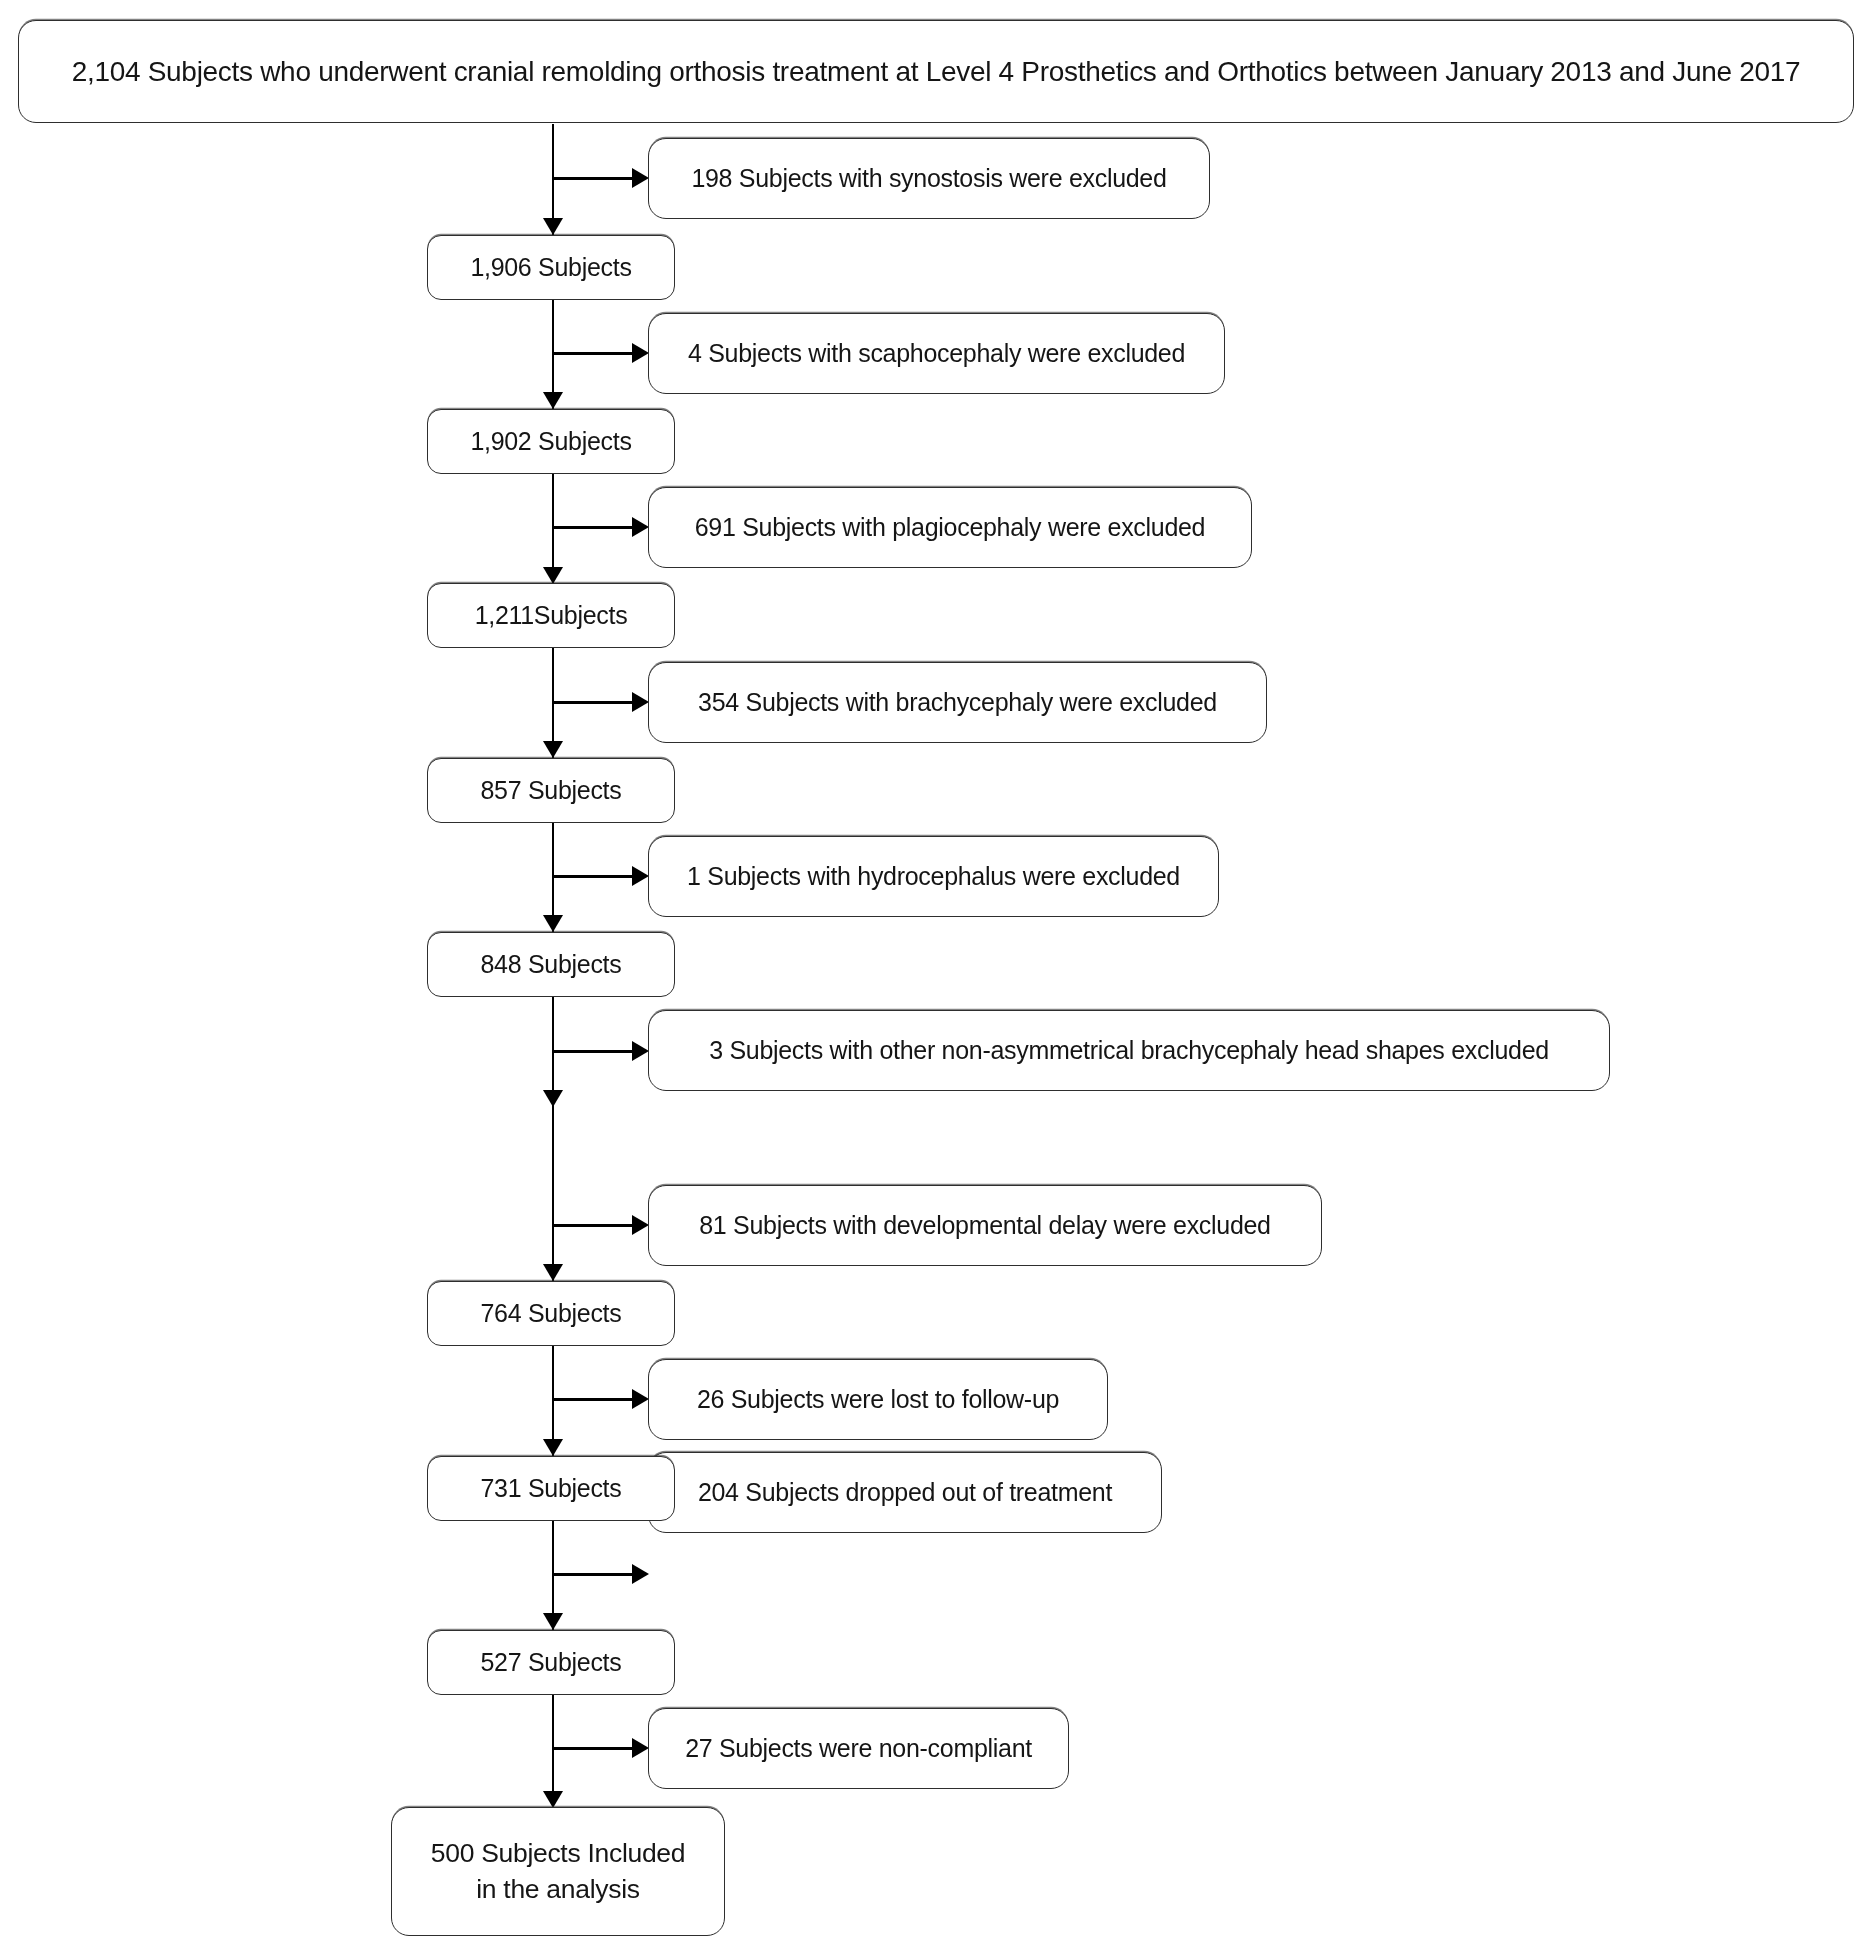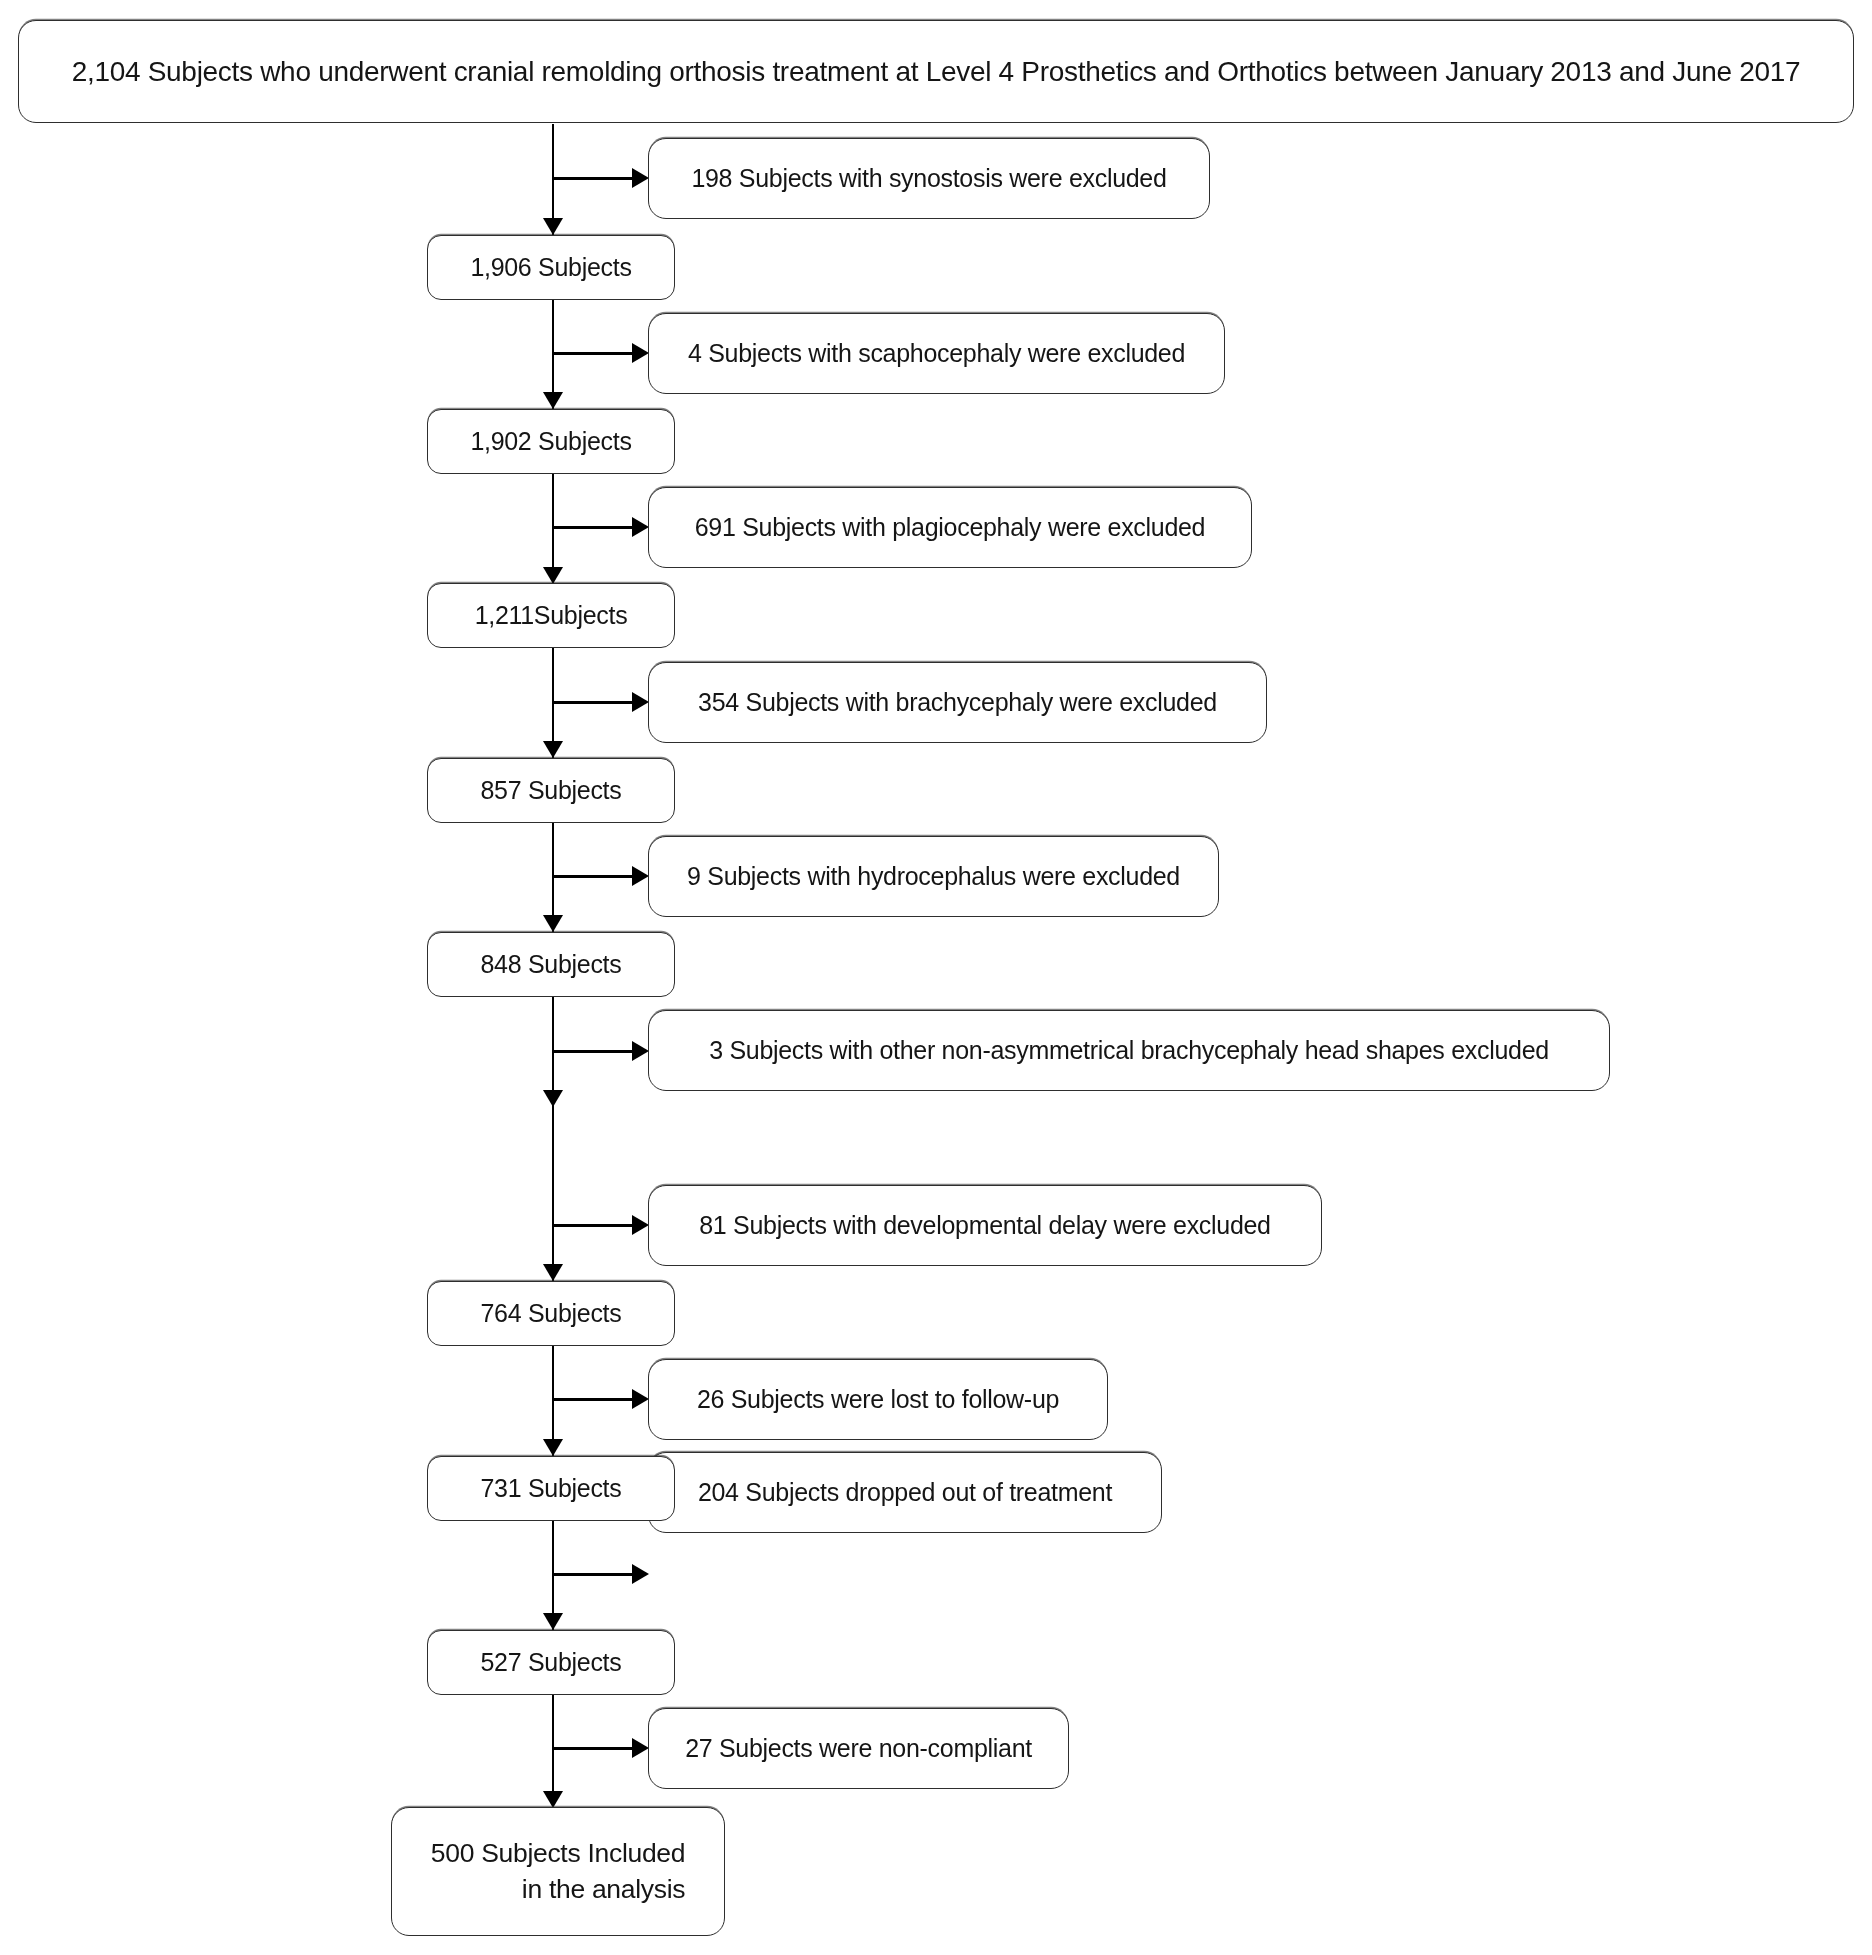--- a/index.html
+++ b/index.html
@@ -32,21 +32,20 @@
     justify-content: center;
     text-align: center;
     z-index: 2;
     box-shadow: 0 -1.8px 0 -0.6px rgba(30,30,30,0.55);
   }
   .box .lbl {
     white-space: nowrap;
     font-size: 25px;
     line-height: 1.25;
     letter-spacing: -0.3px;
-    text-align: right;
   }
   .start-box { left: 18px; top: 20.4px; width: 1836px; height: 103px; }
   .start-box .lbl { font-size: 28px; }
   .excl { left: 648px; height: 81px; }
   .cnt  { left: 427px; width: 248px; height: 65px; border-radius: 14px; }
   .final-box { left: 391px; top: 1807px; width: 334px; height: 129px; }
   .final-box .lbl { font-size: 26.5px; white-space: normal; line-height: 1.35; }
   
   .trunk {
     position: absolute;
@@ -143,21 +142,21 @@
   <div class="box excl e1">
     <span class="lbl">4 Subjects with scaphocephaly were excluded</span>
   </div>
   <div class="box excl e2">
     <span class="lbl">691 Subjects with plagiocephaly were excluded</span>
   </div>
   <div class="box excl e3">
     <span class="lbl">354 Subjects with brachycephaly were excluded</span>
   </div>
   <div class="box excl e4">
-    <span class="lbl">9 Subjects with hydrocephalus were excluded</span>
+    <span class="lbl">1 Subjects with hydrocephalus were excluded</span>
   </div>
   <div class="box excl e5">
     <span class="lbl">3 Subjects with other non-asymmetrical brachycephaly head shapes excluded</span>
   </div>
   <div class="box excl e6">
     <span class="lbl">81 Subjects with developmental delay were excluded</span>
   </div>
   <div class="box excl e7">
     <span class="lbl">26 Subjects were lost to follow-up</span>
   </div>

